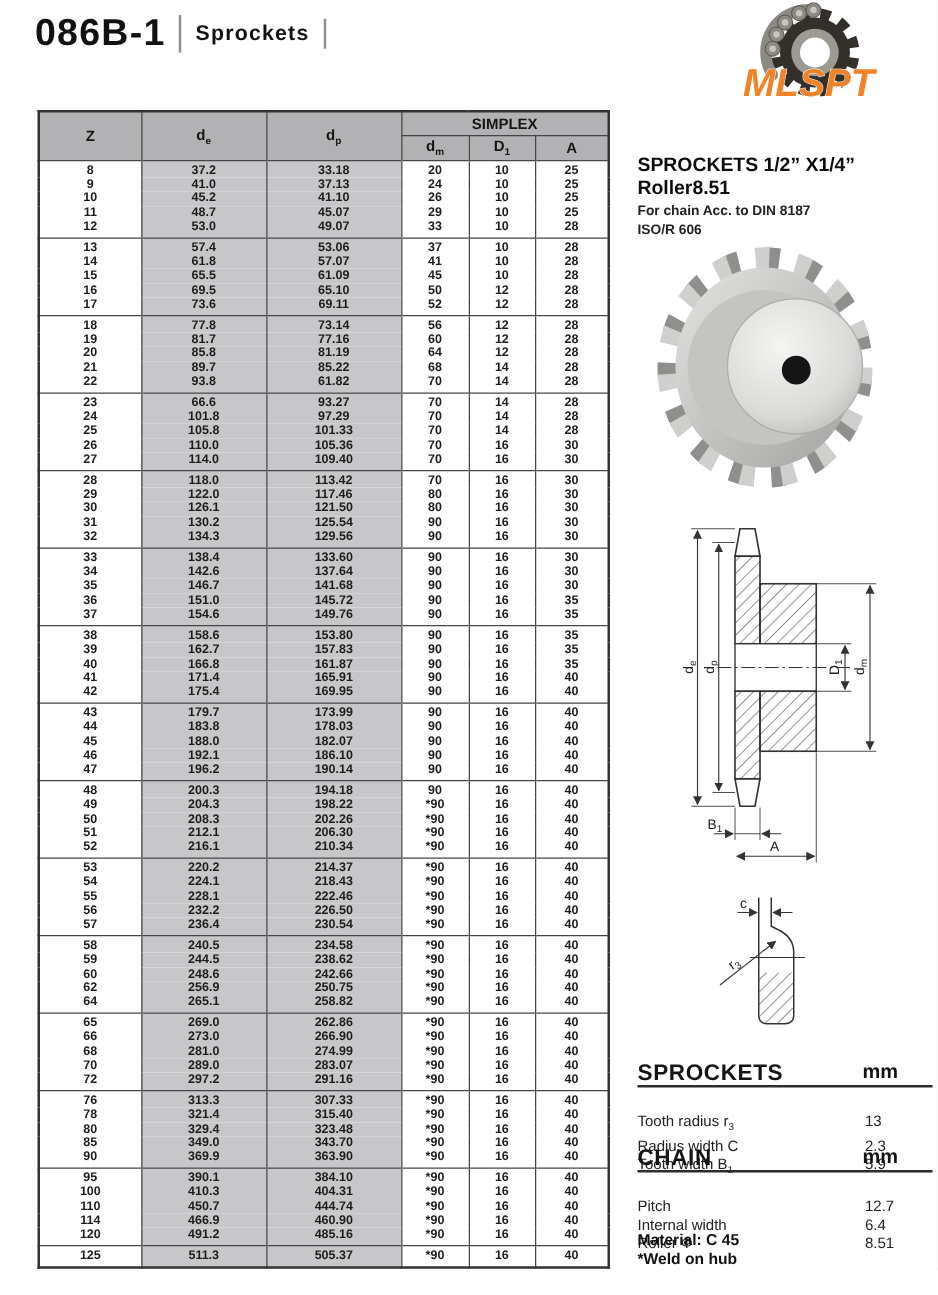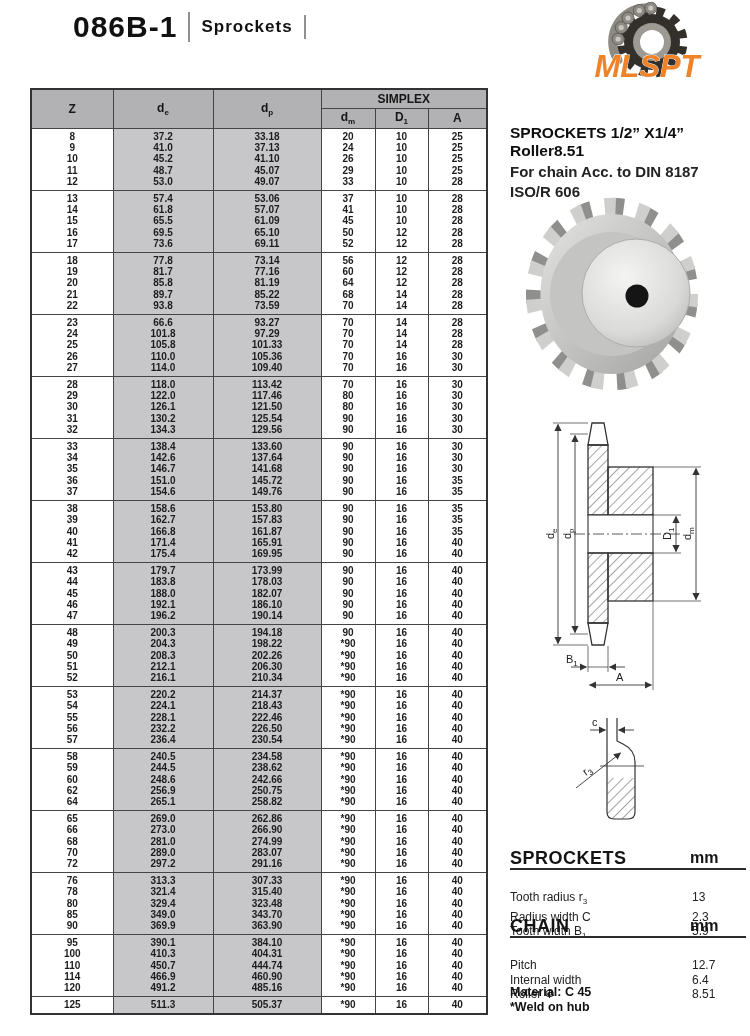--- a/index.html
+++ b/index.html
@@ -1,20 +1,20 @@
 <!DOCTYPE html>
 <html><head>
 <meta charset="utf-8">
 <style>
   * { margin:0; padding:0; box-sizing:border-box; }
   body { background:#e9e9e9; font-family:"Liberation Sans", sans-serif; }
   .page { position:relative; width:750px; height:1036px; background:#ffffff; margin:0 auto; overflow:hidden; color:#1c1c1c; }
 
   
-  .hdr { position:absolute; left:28px; top:10px; display:flex; align-items:center;margin-left:45px; }
+  .hdr { position:absolute; left:28px; top:10px; display:flex; align-items:center; }
   .hdr .code { font-size:30px; font-weight:700; letter-spacing:1px; color:#111; }
   .hdr .sep { width:2px; height:30px; background:#8f8f8f; margin:0 11px; }
   .hdr .sep2 { width:2px; height:24px; background:#8f8f8f; margin:0 11px; }
   .hdr .sub { font-size:17px; font-weight:700; color:#111; letter-spacing:1px; }
   .logo { position:absolute; left:588px; top:2px; width:118px; height:80px; }
 
   
   .maintable-wrap { position:absolute; left:30px; top:88px; }
   table.maintable { border-collapse:collapse; table-layout:fixed; width:456px; border:2px solid #333; }
   table.maintable th, table.maintable td { border-left:1.4px solid #454547; border-right:1.4px solid #454547; }
@@ -28,21 +28,21 @@
   table.maintable td { padding:0; font-size:10px; line-height:11.2px; font-weight:700; text-align:center; color:#1c1c1c; }
   table.maintable td.shaded { background:#c7c7ca; }
   table.maintable tbody tr:first-child td { padding-top:2.5px; }
   table.maintable tbody tr:last-child td { padding-bottom:2.5px; }
   table.maintable tbody.last-group td { padding-top:8px; padding-bottom:10px; }
   .co-z {width:82px;} .co-de {width:100px;} .co-dp {width:108px;} .co-dm {width:54px;} .co-d1 {width:53px;} .co-a {width:59px;}
 
   
   .product { position:absolute; left:510px; top:124px; width:238px; }
   .product .ptitle { font-size:15.5px; font-weight:700; color:#0d0d0d; letter-spacing:0; }
-  .product .pline { font-size:15px; font-weight:700; color:#222; margin-top:3px; }
+  .product .pline { font-size:11px; font-weight:700; color:#222; margin-top:3px; }
   .photo { position:absolute; left:512px; top:190px; width:232px; height:218px; }
   .secdraw { position:absolute; left:508px; top:410px; width:240px; height:300px; }
   .toothdraw { position:absolute; left:562px; top:700px; width:155px; height:150px; }
   .svgtxt { font-family:"Liberation Sans", sans-serif; font-size:11px; fill:#222; font-weight:400; }
   .ss { font-size:8px; }
 
   .spec { position:absolute; left:510px; width:236px; }
   .spec-head { position:relative; border-bottom:2.5px solid #2c2c2c; padding-bottom:3px; height:22px; }
   .spec-title { font-size:18px; font-weight:700; letter-spacing:0.5px; color:#141414; }
   .spec-unit { position:absolute; left:180px; top:1px; font-size:16px; font-weight:700; color:#141414; }
@@ -227,21 +227,21 @@
             <td>21</td>
             <td class="shaded">89.7</td>
             <td class="shaded">85.22</td>
             <td>68</td>
             <td>14</td>
             <td>28</td>
           </tr>
           <tr>
             <td>22</td>
             <td class="shaded">93.8</td>
-            <td class="shaded">73.59</td>
+            <td class="shaded">61.82</td>
             <td>70</td>
             <td>14</td>
             <td>28</td>
           </tr>
         </tbody>
         <tbody>
           <tr>
             <td>23</td>
             <td class="shaded">66.6</td>
             <td class="shaded">93.27</td>

